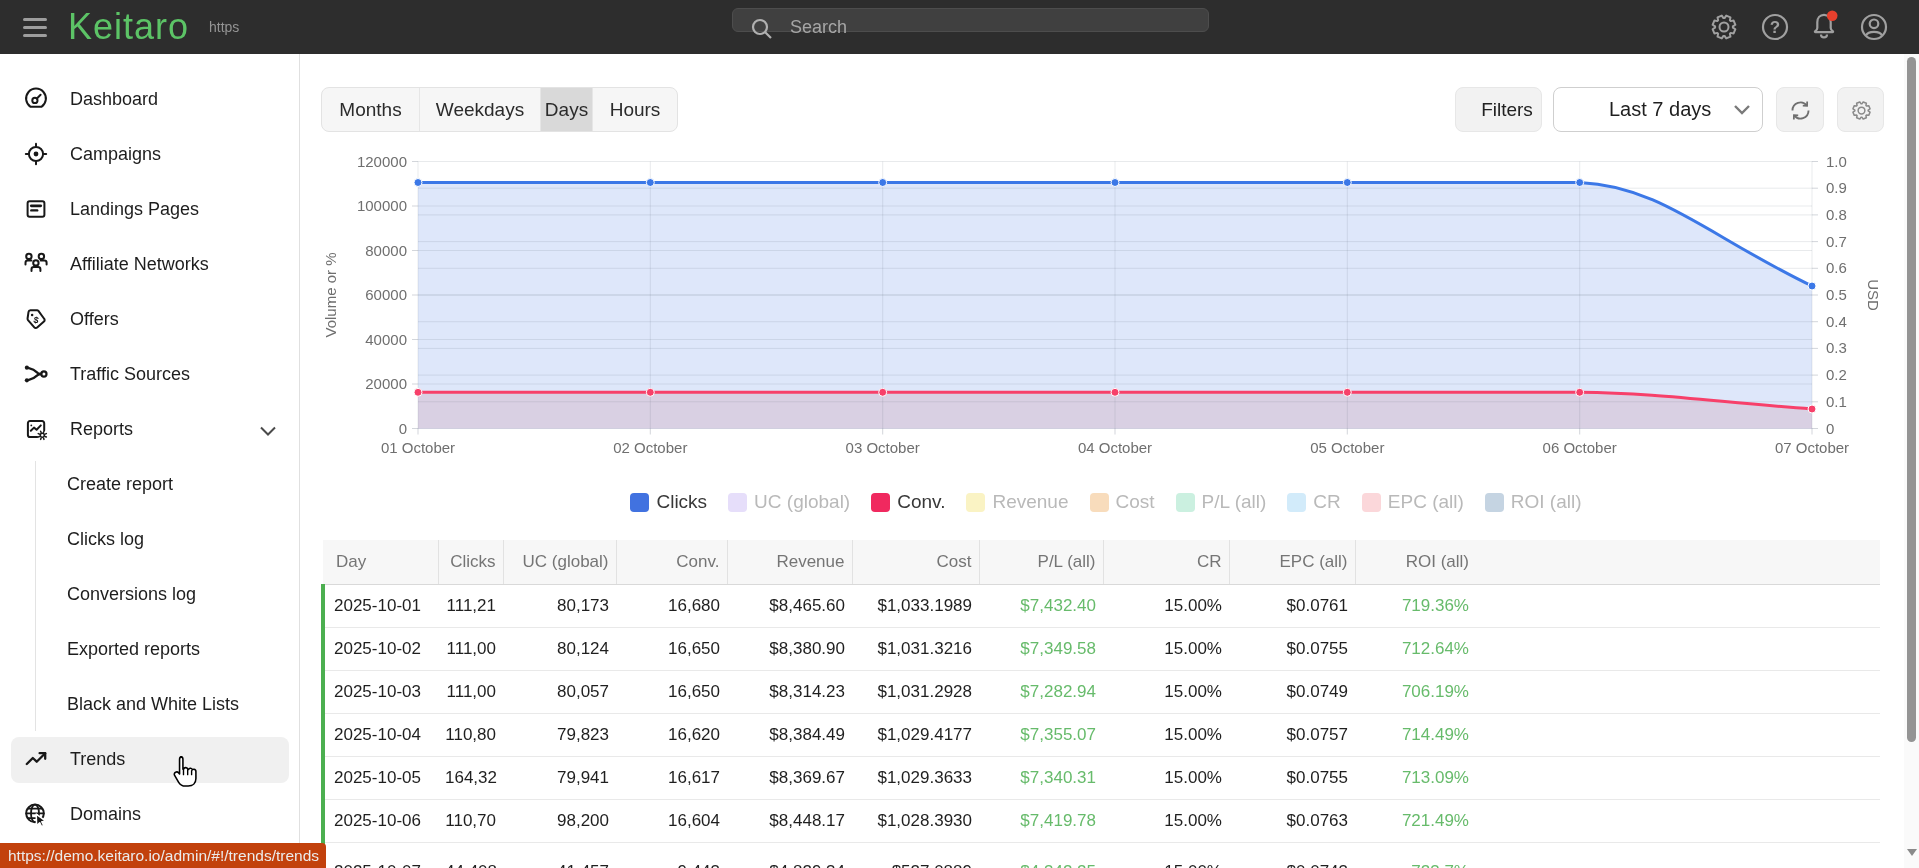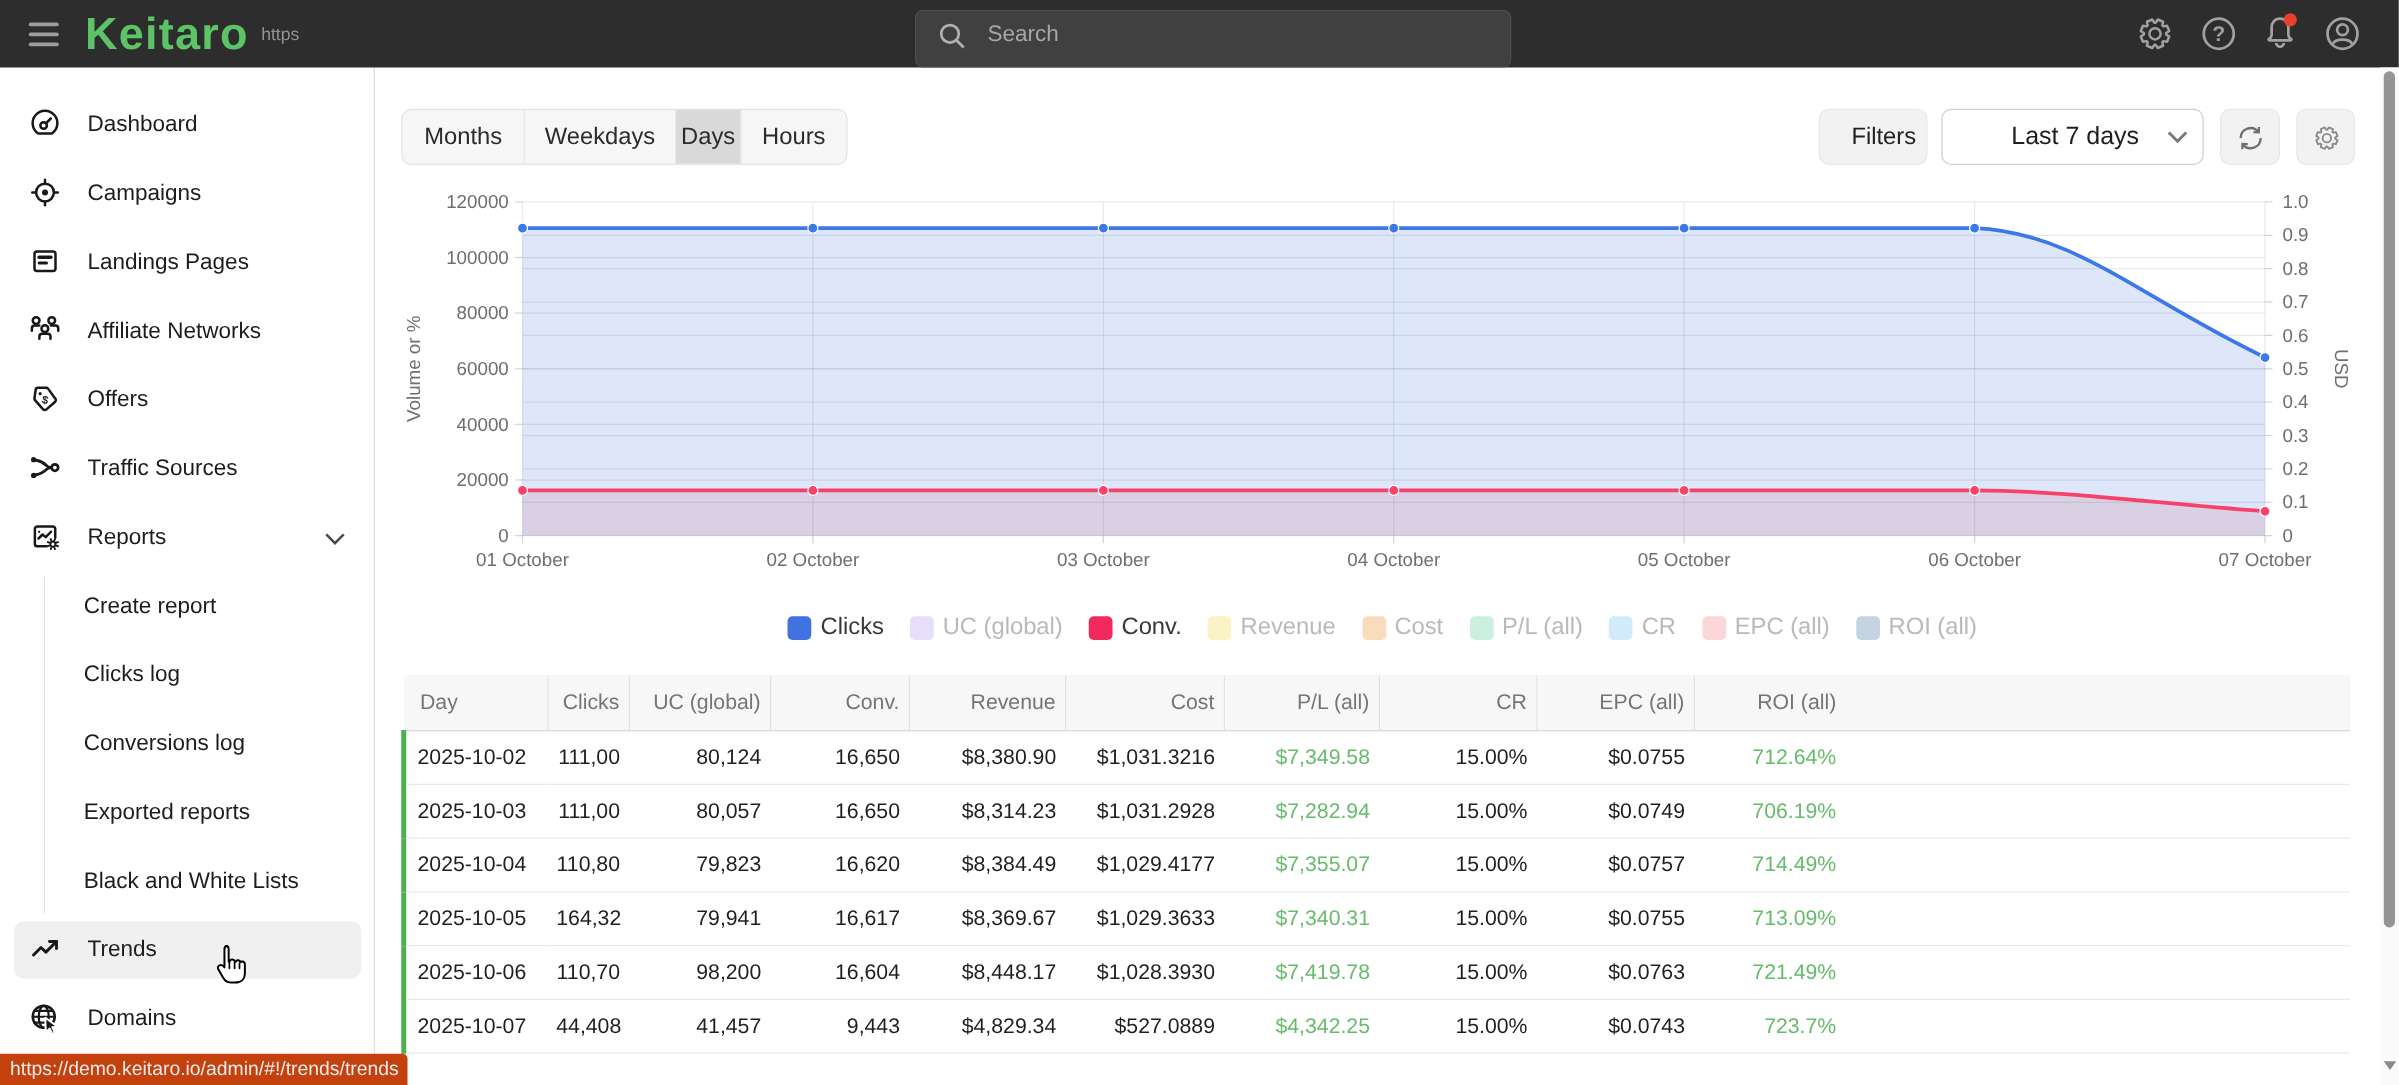--- a/index.html
+++ b/index.html
@@ -3,23 +3,23 @@
 <meta charset="utf-8">
 <style>
 * { margin:0; padding:0; box-sizing:border-box; }
 html,body { width:1919px; height:868px; overflow:hidden; background:#fff;
   font-family:"Liberation Sans", sans-serif; }
 .abs { position:absolute; }
 
 #topbar { position:absolute; left:0; top:0; width:1919px; height:54px; background:#2d2d2d; z-index:20; }
 #burger { position:absolute; left:23px; top:18px; width:24px; height:20px; }
 #burger div { height:3px; background:#9d9d9d; border-radius:2px; margin-bottom:5px; }
-#logo { position:absolute; left:68px; top:6px; font-size:36px; font-weight:bold; color:#5cc366; letter-spacing:1px; }
+#logo { position:absolute; left:68px; top:6px; font-size:36px; font-weight:normal; color:#5cc366; letter-spacing:1px; }
 #demo { position:absolute; left:209px; top:19px; font-size:14px; color:#949494; }
-#search { position:absolute; left:732px; top:8px; width:477px; height:46px; background:#404040; border:1px solid #4d4d4d; border-radius:6px; }
+#search { position:absolute; left:732px; top:8px; width:477px; height:24px; background:#404040; border:1px solid #4d4d4d; border-radius:6px; }
 #search span { position:absolute; left:57px; top:8px; font-size:18px; color:#a6a6a6; }
 
 #sidebar { position:absolute; left:0; top:54px; width:300px; height:814px; background:#fff; border-right:1px solid #e0e0e0; }
 .mi { position:absolute; left:0; width:299px; height:54px; }
 .mi .ic { position:absolute; left:24px; top:13px; width:24px; height:24px; }
 .mi .tx { position:absolute; left:70px; top:15px; font-size:18px; color:#1d1d1d; white-space:nowrap; }
 .sub .tx { left:67px; }
 #trendhl { position:absolute; left:11px; top:737px; width:278px; height:46px; background:#f0f0f0; border-radius:8px; }
 
 #tabs { position:absolute; left:321px; top:87px; height:45px; background:#f6f6f6; border:1px solid #e3e3e3; border-radius:8px; display:flex; overflow:hidden; }
@@ -370,20 +370,33 @@
         <th>Conv.</th>
         <th>Revenue</th>
         <th>Cost</th>
         <th>P/L (all)</th>
         <th>CR</th>
         <th>EPC (all)</th>
         <th>ROI (all)</th>
         <th class="nob"></th>
       </tr>
  <tr>
+        <td>2025-10-01</td>
+        <td>111,21</td>
+        <td>80,173</td>
+        <td>16,680</td>
+        <td>$8,465.60</td>
+        <td>$1,033.1989</td>
+        <td class="grn">$7,432.40</td>
+        <td>15.00%</td>
+        <td>$0.0761</td>
+        <td class="grn">719.36%</td>
+        <td></td>
+      </tr>
+ <tr>
         <td>2025-10-02</td>
         <td>111,00</td>
         <td>80,124</td>
         <td>16,650</td>
         <td>$8,380.90</td>
         <td>$1,031.3216</td>
         <td class="grn">$7,349.58</td>
         <td>15.00%</td>
         <td>$0.0755</td>
         <td class="grn">712.64%</td>

